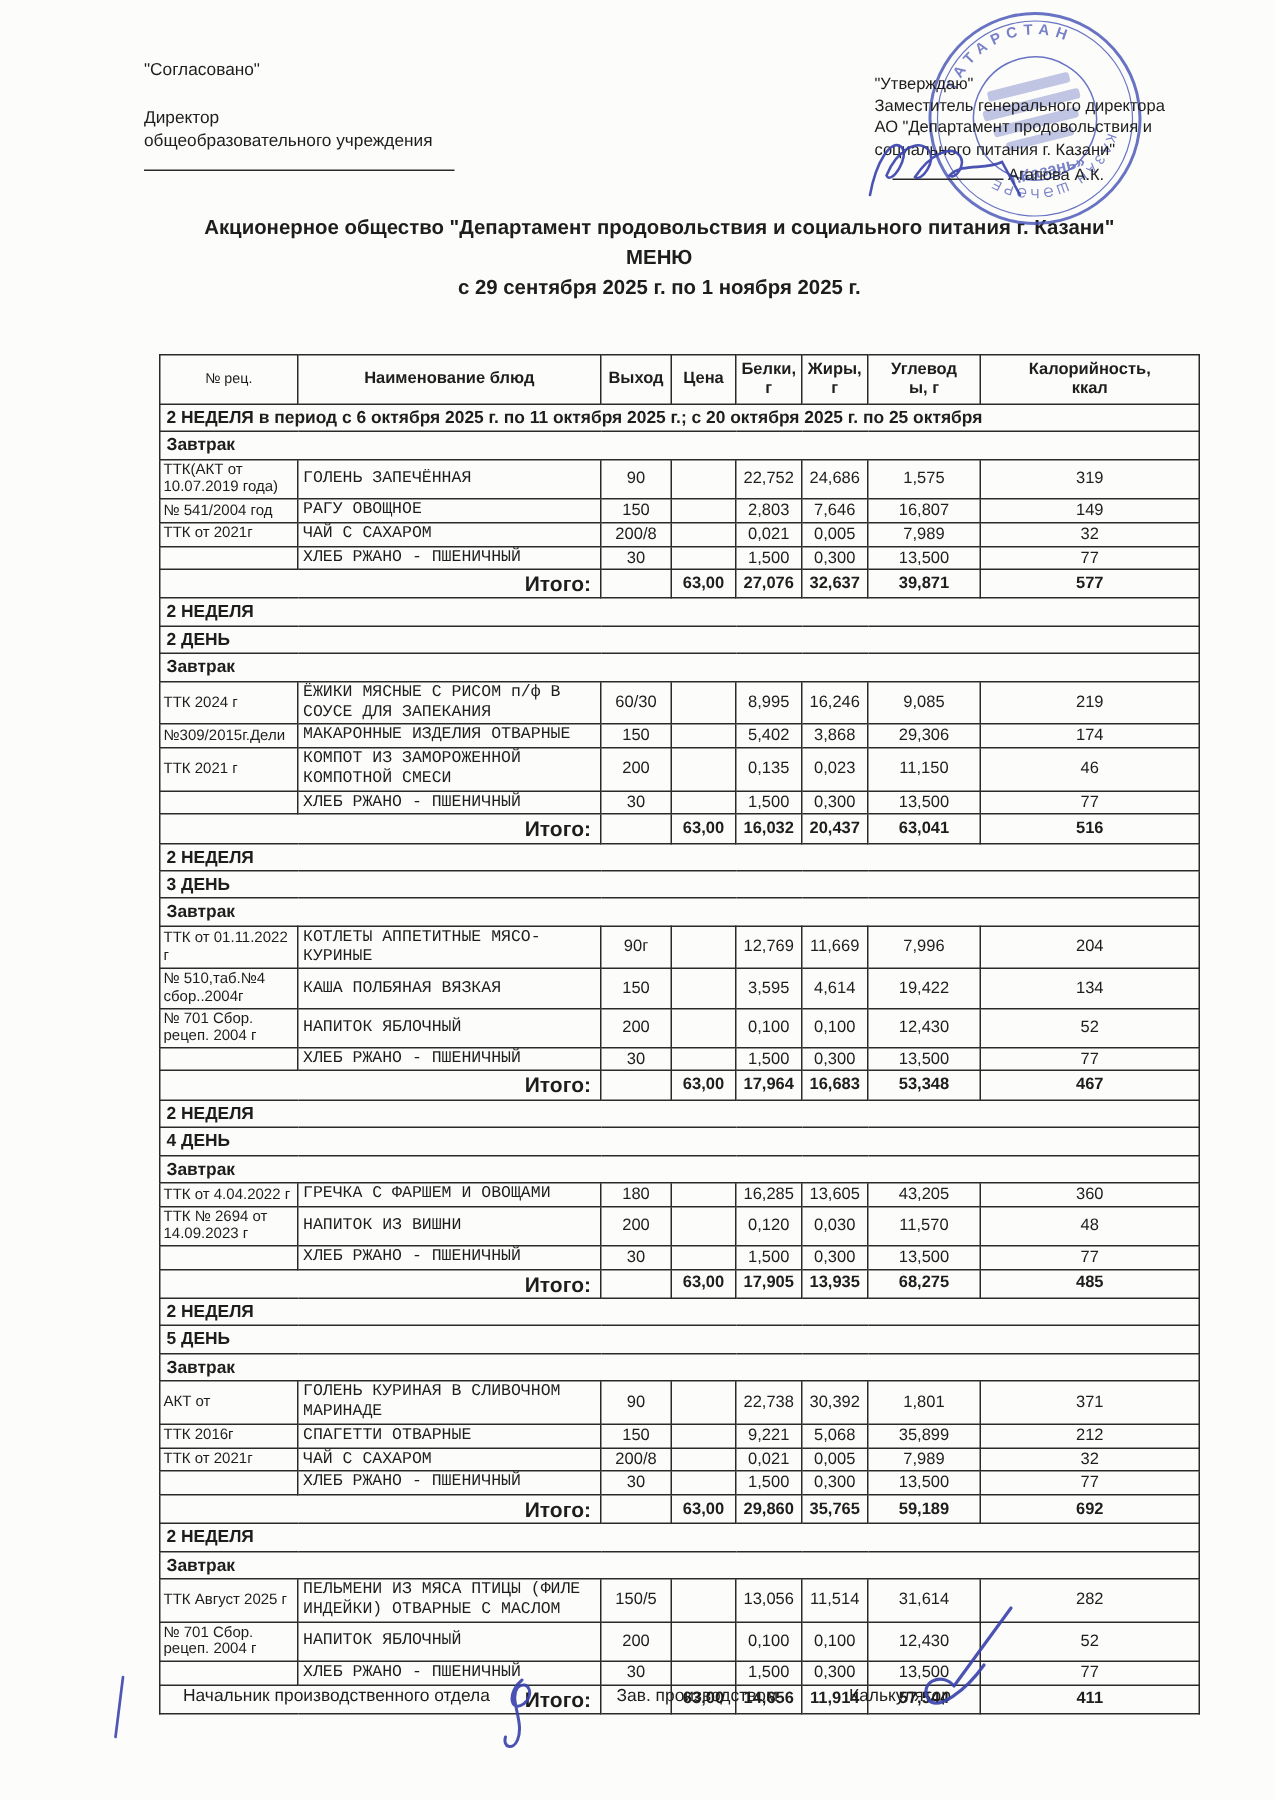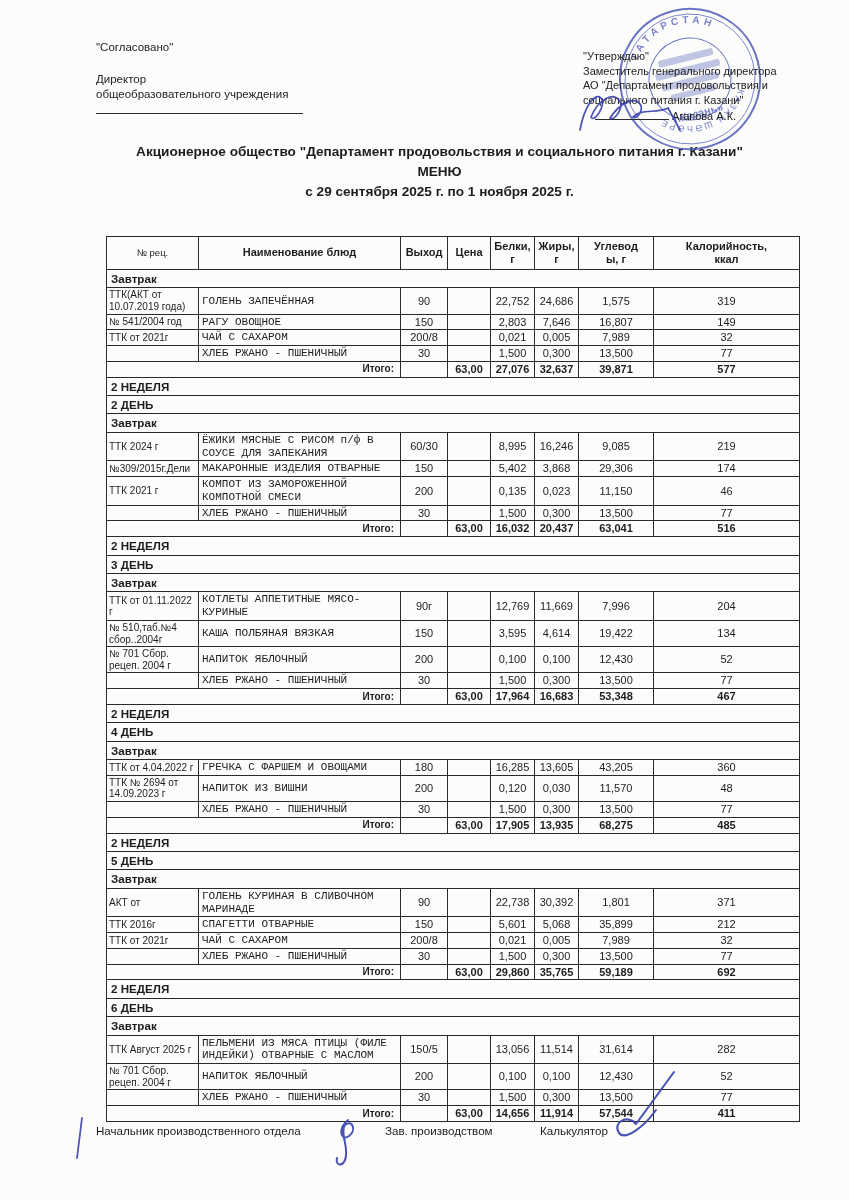--- a/index.html
+++ b/index.html
@@ -32,24 +32,24 @@
   .menu th, .menu td { border: 1px solid #2a2a2a; vertical-align: middle; }
   .menu th { font-weight: bold; font-size: 11px; white-space: pre-line; line-height: 1.18;
              padding: 3px 1px; text-align: center; }
   .menu th.c0 { font-size: 9.5px; font-weight: normal; }
   .menu td { padding: 1px 3px; line-height: 1.16; }
   .menu td.recipe { font-size: 10px; line-height: 1.16; padding: 1px 2px; }
   .menu td.name { font-size: 11px; font-family: Liberation Mono, monospace; }
   .menu td.num { text-align: center; }
   .menu tr.band td { font-weight: bold; font-size: 11.6px; padding: 2px 4px; }
   .menu tr.total td { font-weight: bold; }
-  .menu td.total-label { text-align: right; font-size: 10px; padding-right: 6px; }
+  .menu td.total-label { text-align: right; font-size: 14px; padding-right: 6px; }
 
   .footer { position: absolute; left: 96px; top: 1124px; width: 720px; font-size: 11.6px; }
-  .footer span { position: absolute; white-space: nowrap; }
+  .footer span { position: absolute; white-space: nowrap; margin-left: 26px; }
   .footer .f1 { left: 0; }
   .footer .f2 { left: 289px; }
   .footer .f3 { left: 444px; }
 </style>
 </head>
 <body>
 
 <svg class="stamp" viewBox="0 0 178 158">
   <g transform="rotate(-14 89 79)" stroke="#4a56b8" fill="none">
     <circle cx="89" cy="79" r="70" stroke-width="2"></circle>
@@ -127,20 +127,23 @@
         <th>Жиры,
 г</th>
         <th>Углевод
 ы, г</th>
         <th>Калорийность,
 ккал</th>
       </tr>
   </thead>
   <tbody id="tbody">
       <tr class="band">
+        <td colspan="8">2 НЕДЕЛЯ в период  с 6 октября 2025 г. по 11 октября 2025 г.; с 20 октября 2025 г. по 25 октября</td>
+      </tr>
+      <tr class="band">
         <td colspan="8">Завтрак</td>
       </tr>
       <tr>
         <td class="recipe">ТТК(АКТ от 10.07.2019 года)</td>
         <td class="name">ГОЛЕНЬ ЗАПЕЧЁННАЯ</td>
         <td class="num">90</td>
         <td class="num"></td>
         <td class="num">22,752</td>
         <td class="num">24,686</td>
         <td class="num">1,575</td>
@@ -366,21 +369,21 @@
         <td class="num">22,738</td>
         <td class="num">30,392</td>
         <td class="num">1,801</td>
         <td class="num">371</td>
       </tr>
       <tr>
         <td class="recipe">ТТК 2016г</td>
         <td class="name">СПАГЕТТИ ОТВАРНЫЕ</td>
         <td class="num">150</td>
         <td class="num"></td>
-        <td class="num">5,601</td>
+        <td class="num">9,221</td>
         <td class="num">5,068</td>
         <td class="num">35,899</td>
         <td class="num">212</td>
       </tr>
       <tr>
         <td class="recipe">ТТК от 2021г</td>
         <td class="name">ЧАЙ С САХАРОМ</td>
         <td class="num">200/8</td>
         <td class="num"></td>
         <td class="num">0,021</td>
@@ -402,23 +405,20 @@
         <td colspan="2" class="total-label">Итого:</td>
         <td class="num"></td>
         <td class="num">63,00</td>
         <td class="num">29,860</td>
         <td class="num">35,765</td>
         <td class="num">59,189</td>
         <td class="num">692</td>
       </tr>
       <tr class="band">
         <td colspan="8">2 НЕДЕЛЯ</td>
-      </tr>
-      <tr class="band">
-        <td colspan="8">6 ДЕНЬ</td>
       </tr>
       <tr class="band">
         <td colspan="8">Завтрак</td>
       </tr>
       <tr>
         <td class="recipe">ТТК Август 2025 г</td>
         <td class="name">ПЕЛЬМЕНИ ИЗ МЯСА ПТИЦЫ (ФИЛЕ ИНДЕЙКИ) ОТВАРНЫЕ С МАСЛОМ</td>
         <td class="num">150/5</td>
         <td class="num"></td>
         <td class="num">13,056</td>

